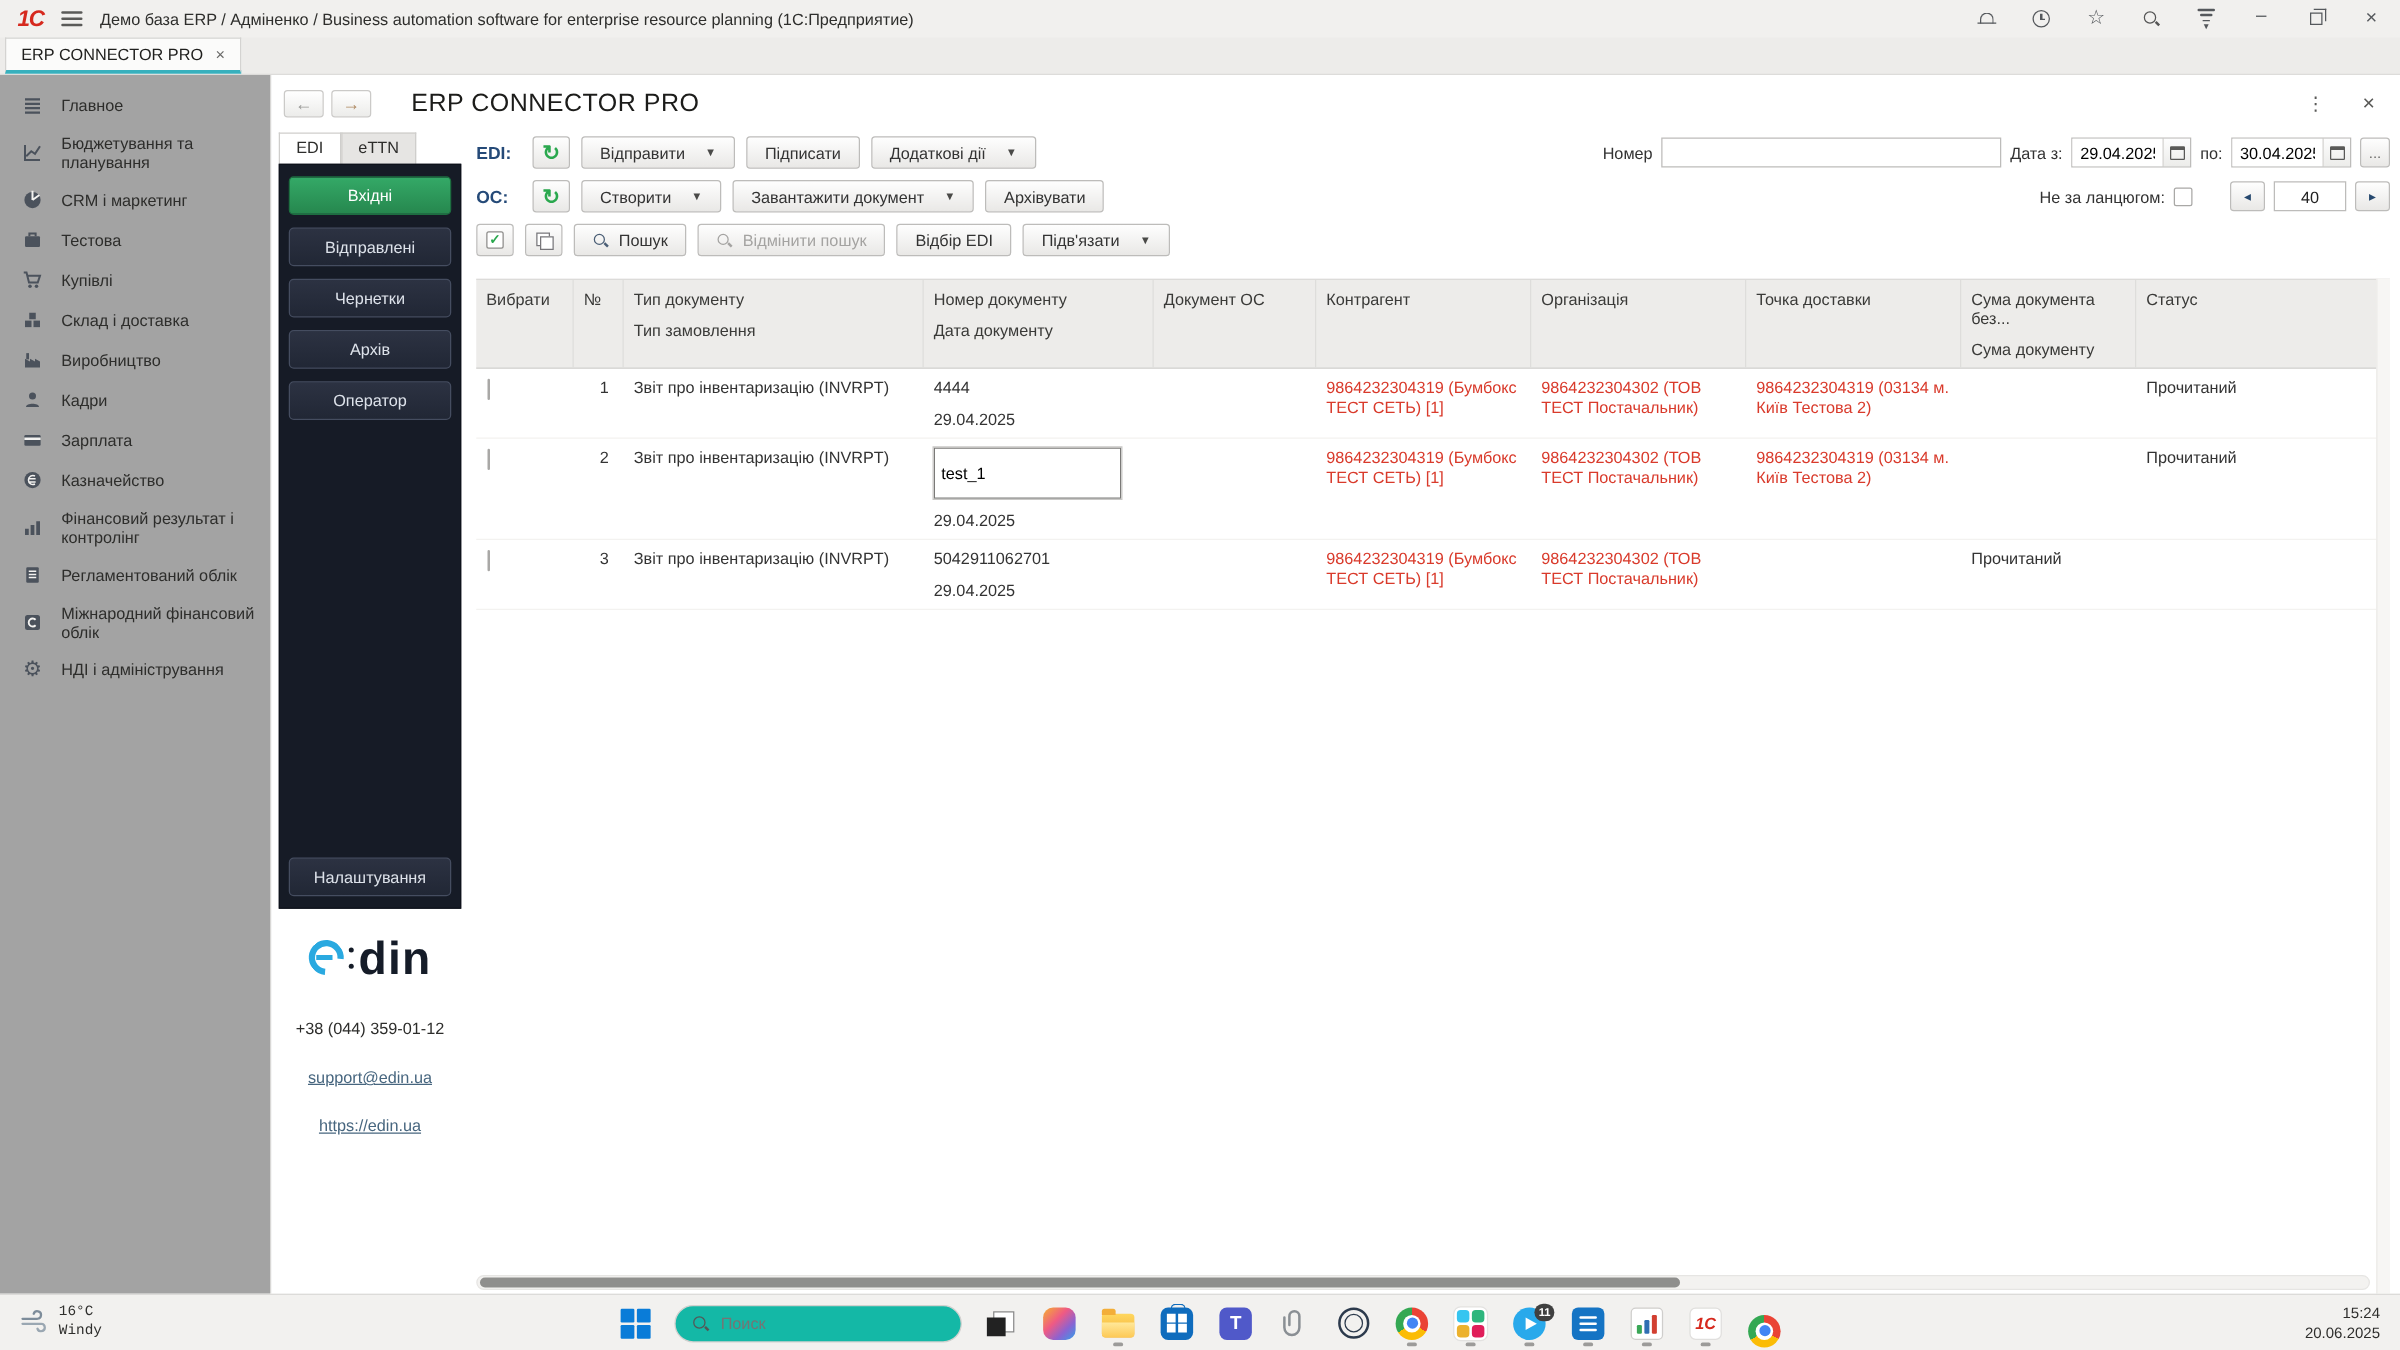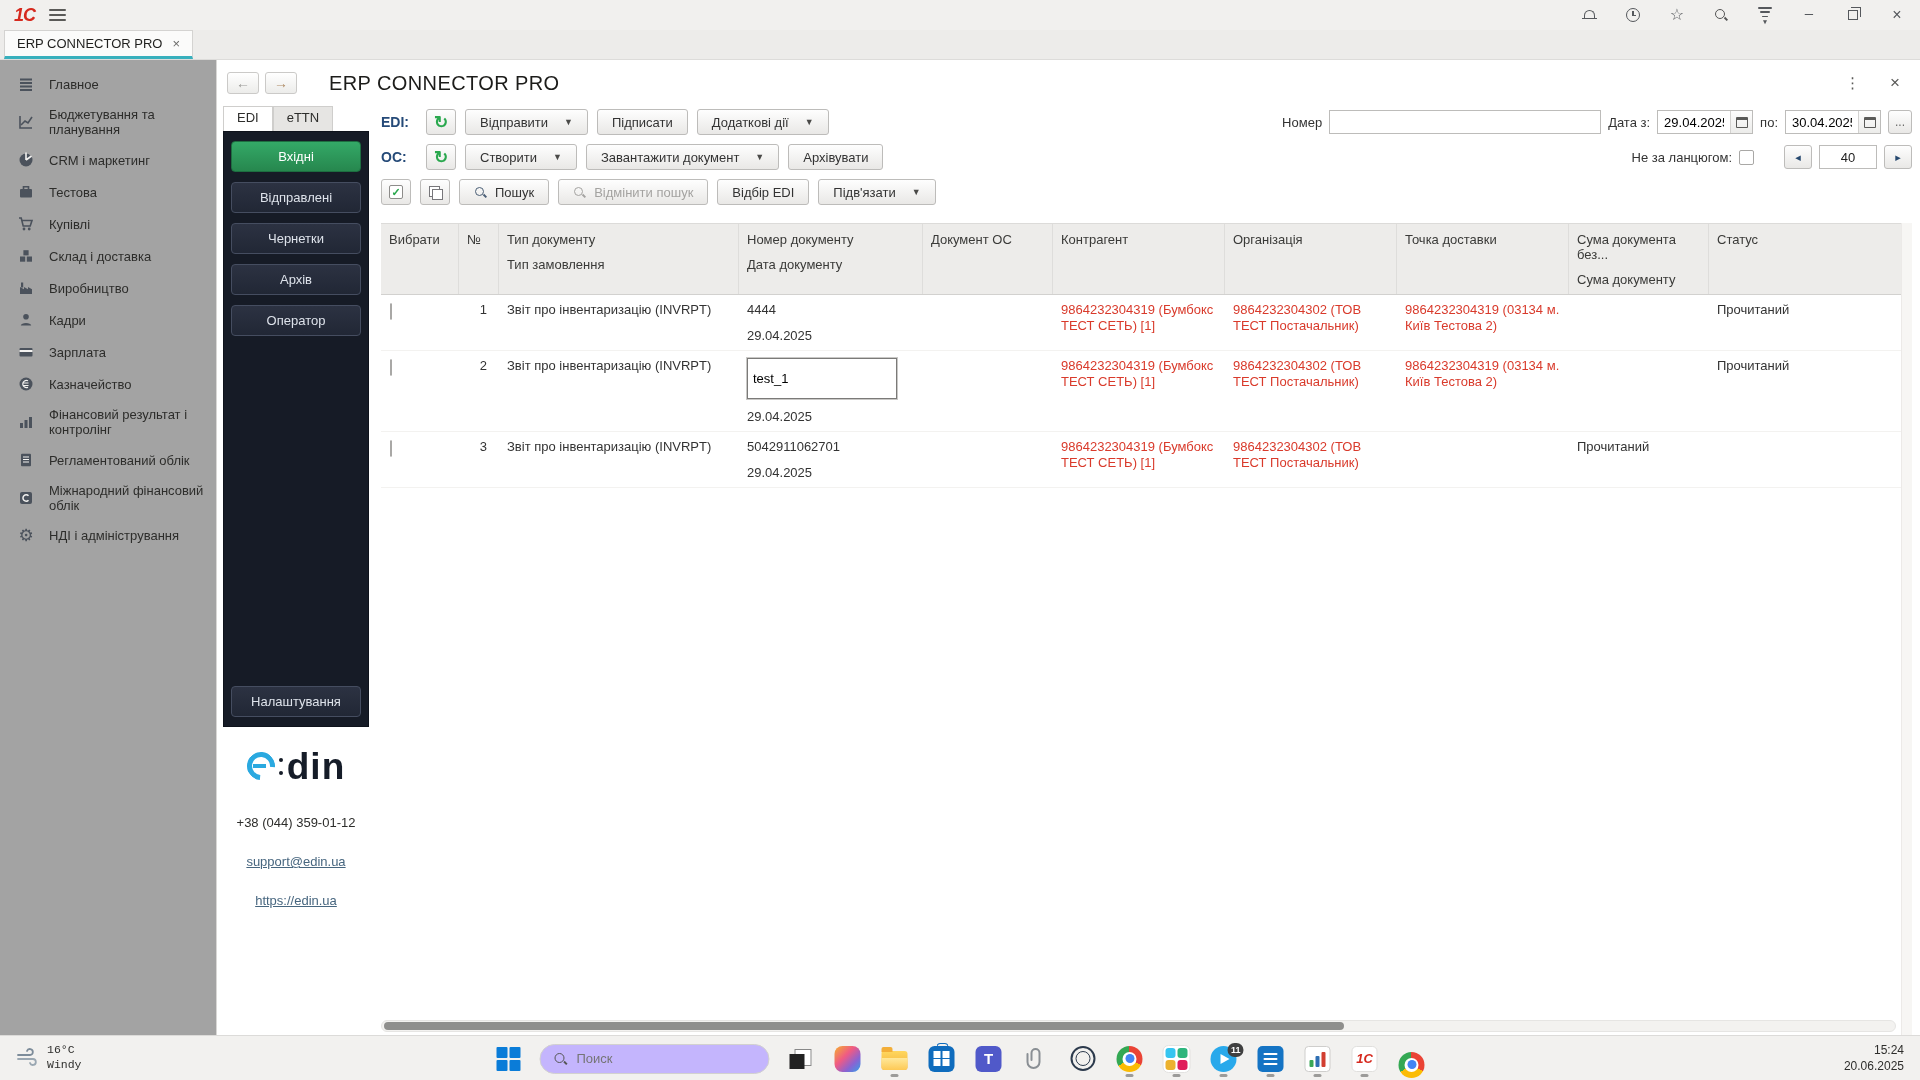--- a/index.html
+++ b/index.html
@@ -126,21 +126,21 @@
 
   
   .taskbar { position:absolute; left:0; right:0; bottom:0; height:45px; background:#f2f1ef; border-top:1px solid #dcdbd9; }
   .weather { position:absolute; left:16px; top:6px; display:flex; gap:9px; align-items:center; cursor:pointer; }
   .wtext { font-size:11.5px; line-height:15px; color:#2e2e2c;font-family:Liberation Mono, monospace; }
   .tb-center { position:absolute; left:50%; transform:translateX(-50%); top:0; height:45px; display:flex; align-items:center; gap:15px; }
   .ticon { position:relative; width:32px; height:40px; display:flex; align-items:center; justify-content:center; cursor:pointer; }
   .ind { position:absolute; bottom:2px; left:50%; transform:translateX(-50%); width:8px; height:3px; border-radius:2px; background:#9c9b99; }
   .start-ic { display:grid; grid-template-columns:11px 11px; grid-template-rows:11px 11px; gap:2px; }
   .start-ic i { background:#0a7cd8; border-radius:1px; }
-  .tsearch { width:230px; height:30px; border-radius:15px; background:#c4b5fd; border:1px solid #d2d1cf; display:flex; align-items:center; gap:9px; padding:0 13px; cursor:text; }
+  .tsearch { width:230px; height:30px; border-radius:15px; background:#14b8a6; border:1px solid #d2d1cf; display:flex; align-items:center; gap:9px; padding:0 13px; cursor:text; }
   .tsearch input { border:none; outline:none; font-size:13px; width:160px; color:#444; background:transparent; font-family:"Liberation Sans",sans-serif; }
   .mag2 { position:relative; width:14px; height:14px; }
   .mag2::before { content:""; position:absolute; left:1px; top:1px; width:8px; height:8px; border:1.6px solid #555; border-radius:50%; }
   .mag2::after { content:""; position:absolute; left:10px; top:10px; width:4px; height:1.8px; background:#555; transform:rotate(45deg); }
   .taskview { position:relative; width:22px; height:20px; }
   .taskview::before { content:""; position:absolute; right:0; top:0; width:15px; height:15px; background:#fff; border:1px solid #888; }
   .taskview::after { content:""; position:absolute; left:0; bottom:0; width:15px; height:15px; background:#222; }
   .copilot { width:26px; height:26px; border-radius:8px; background:linear-gradient(135deg,#f5b02f,#ef5a84 40%,#8a63d2 70%,#31a1e8); }
   .folder { position:relative; width:26px; height:19px; background:linear-gradient(#ffd75e,#f3ae38); border-radius:2px 3px 3px 3px; margin-top:4px; }
   .folder::before { content:""; position:absolute; left:0; top:-4px; width:11px; height:5px; background:#f3ae38; border-radius:2px 2px 0 0; }
@@ -186,20 +186,21 @@
 
 <div class="screen">
 
   <div class="titlebar">
     <span class="onec-logo">1С</span>
     <span class="hamburger">
         <i></i>
         <i></i>
         <i></i>
       </span>
+    <span class="tb-title">Демо база ERP / Адміненко / Business automation software for enterprise resource planning  (1С:Предприятие)</span>
     <div class="tb-icons">
       <span class="tbi">
           <span class="bell-ic"></span>
         </span>
       <span class="tbi">
           <span class="hist-ic"></span>
         </span>
       <span class="tbi glyph">☆</span>
       <span class="tbi">
           <span class="mag2"></span>

